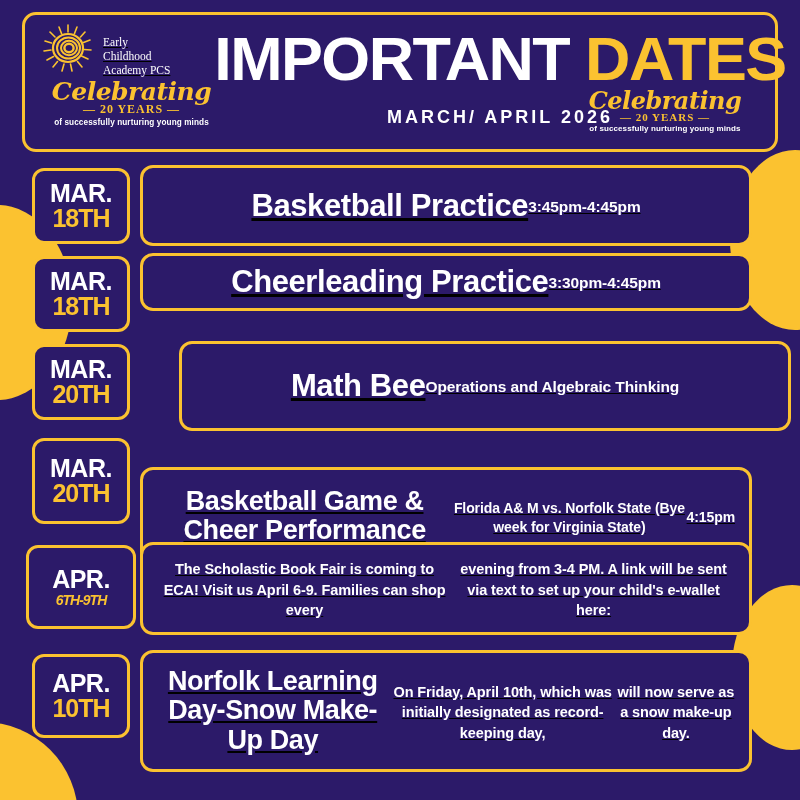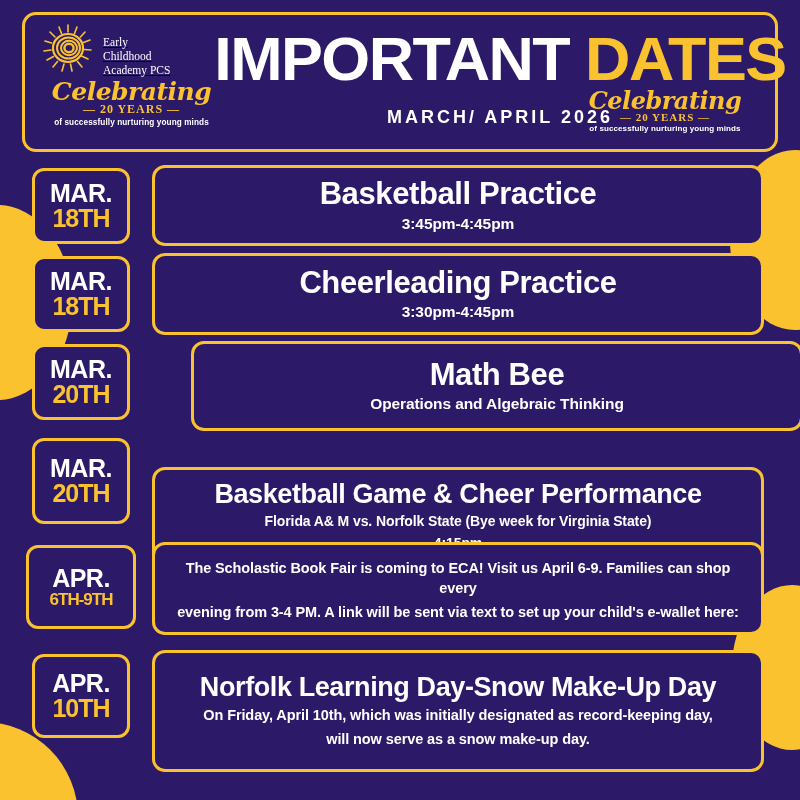--- a/index.html
+++ b/index.html
@@ -126,32 +126,33 @@
     width:98px;
   }
   .date-month{
     color:#FFFFFF;font-weight:bold;font-size:25px;line-height:1.02;
     letter-spacing:-0.5px;
   }
   .date-day{
     color:#FBC230;font-weight:bold;font-size:25px;line-height:1.02;
     letter-spacing:-1px;white-space:nowrap;
   }
-  .date-day.wide{font-size:17px;letter-spacing:-1px;}
+  .date-day.wide{font-size:14px;letter-spacing:-1px;font-style:italic;}
 
   .event-box{
     position:absolute;
-    left:152px;width:612px;
+    left:140px;width:612px;
     box-sizing:border-box;
     border:3px solid #FBC230;
     border-radius:13px;
     background:#2C1A69;
-    display:flex;flex-direction:column;
+    display:flex;
     align-items:center;justify-content:center;
     padding:4px 14px;
+    text-decoration:underline;
   }
   .event-title{
     color:#FFFFFF;font-weight:bold;
     font-size:31px;line-height:1.08;
     text-align:center;letter-spacing:-0.4px;
   }
   .event-title.sm{font-size:27px;}
   .event-sub{
     color:#ffffff;font-weight:bold;
     font-size:15.5px;line-height:1.32;
@@ -236,21 +237,21 @@
     </div>
     <div class="event-box" style="top:5px;height:81px;">
       <div class="event-title">Basketball Practice</div>
       <div class="event-sub">3:45pm-4:45pm</div>
     </div>
 
     <div class="date-badge" style="left:32px;top:96px;height:76px;">
       <span class="date-month">MAR.</span>
       <span class="date-day">18TH</span>
     </div>
-    <div class="event-box" style="top:93px;height:82px;">
+    <div class="event-box" style="top:93px;height:58px;">
       <div class="event-title">Cheerleading  Practice</div>
       <div class="event-sub">3:30pm-4:45pm</div>
     </div>
 
     <div class="date-badge" style="left:32px;top:184px;height:76px;">
       <span class="date-month">MAR.</span>
       <span class="date-day">20TH</span>
     </div>
     <div class="event-box" style="top:181px;height:90px;margin-left:39px;">
       <div class="event-title">Math Bee</div>

